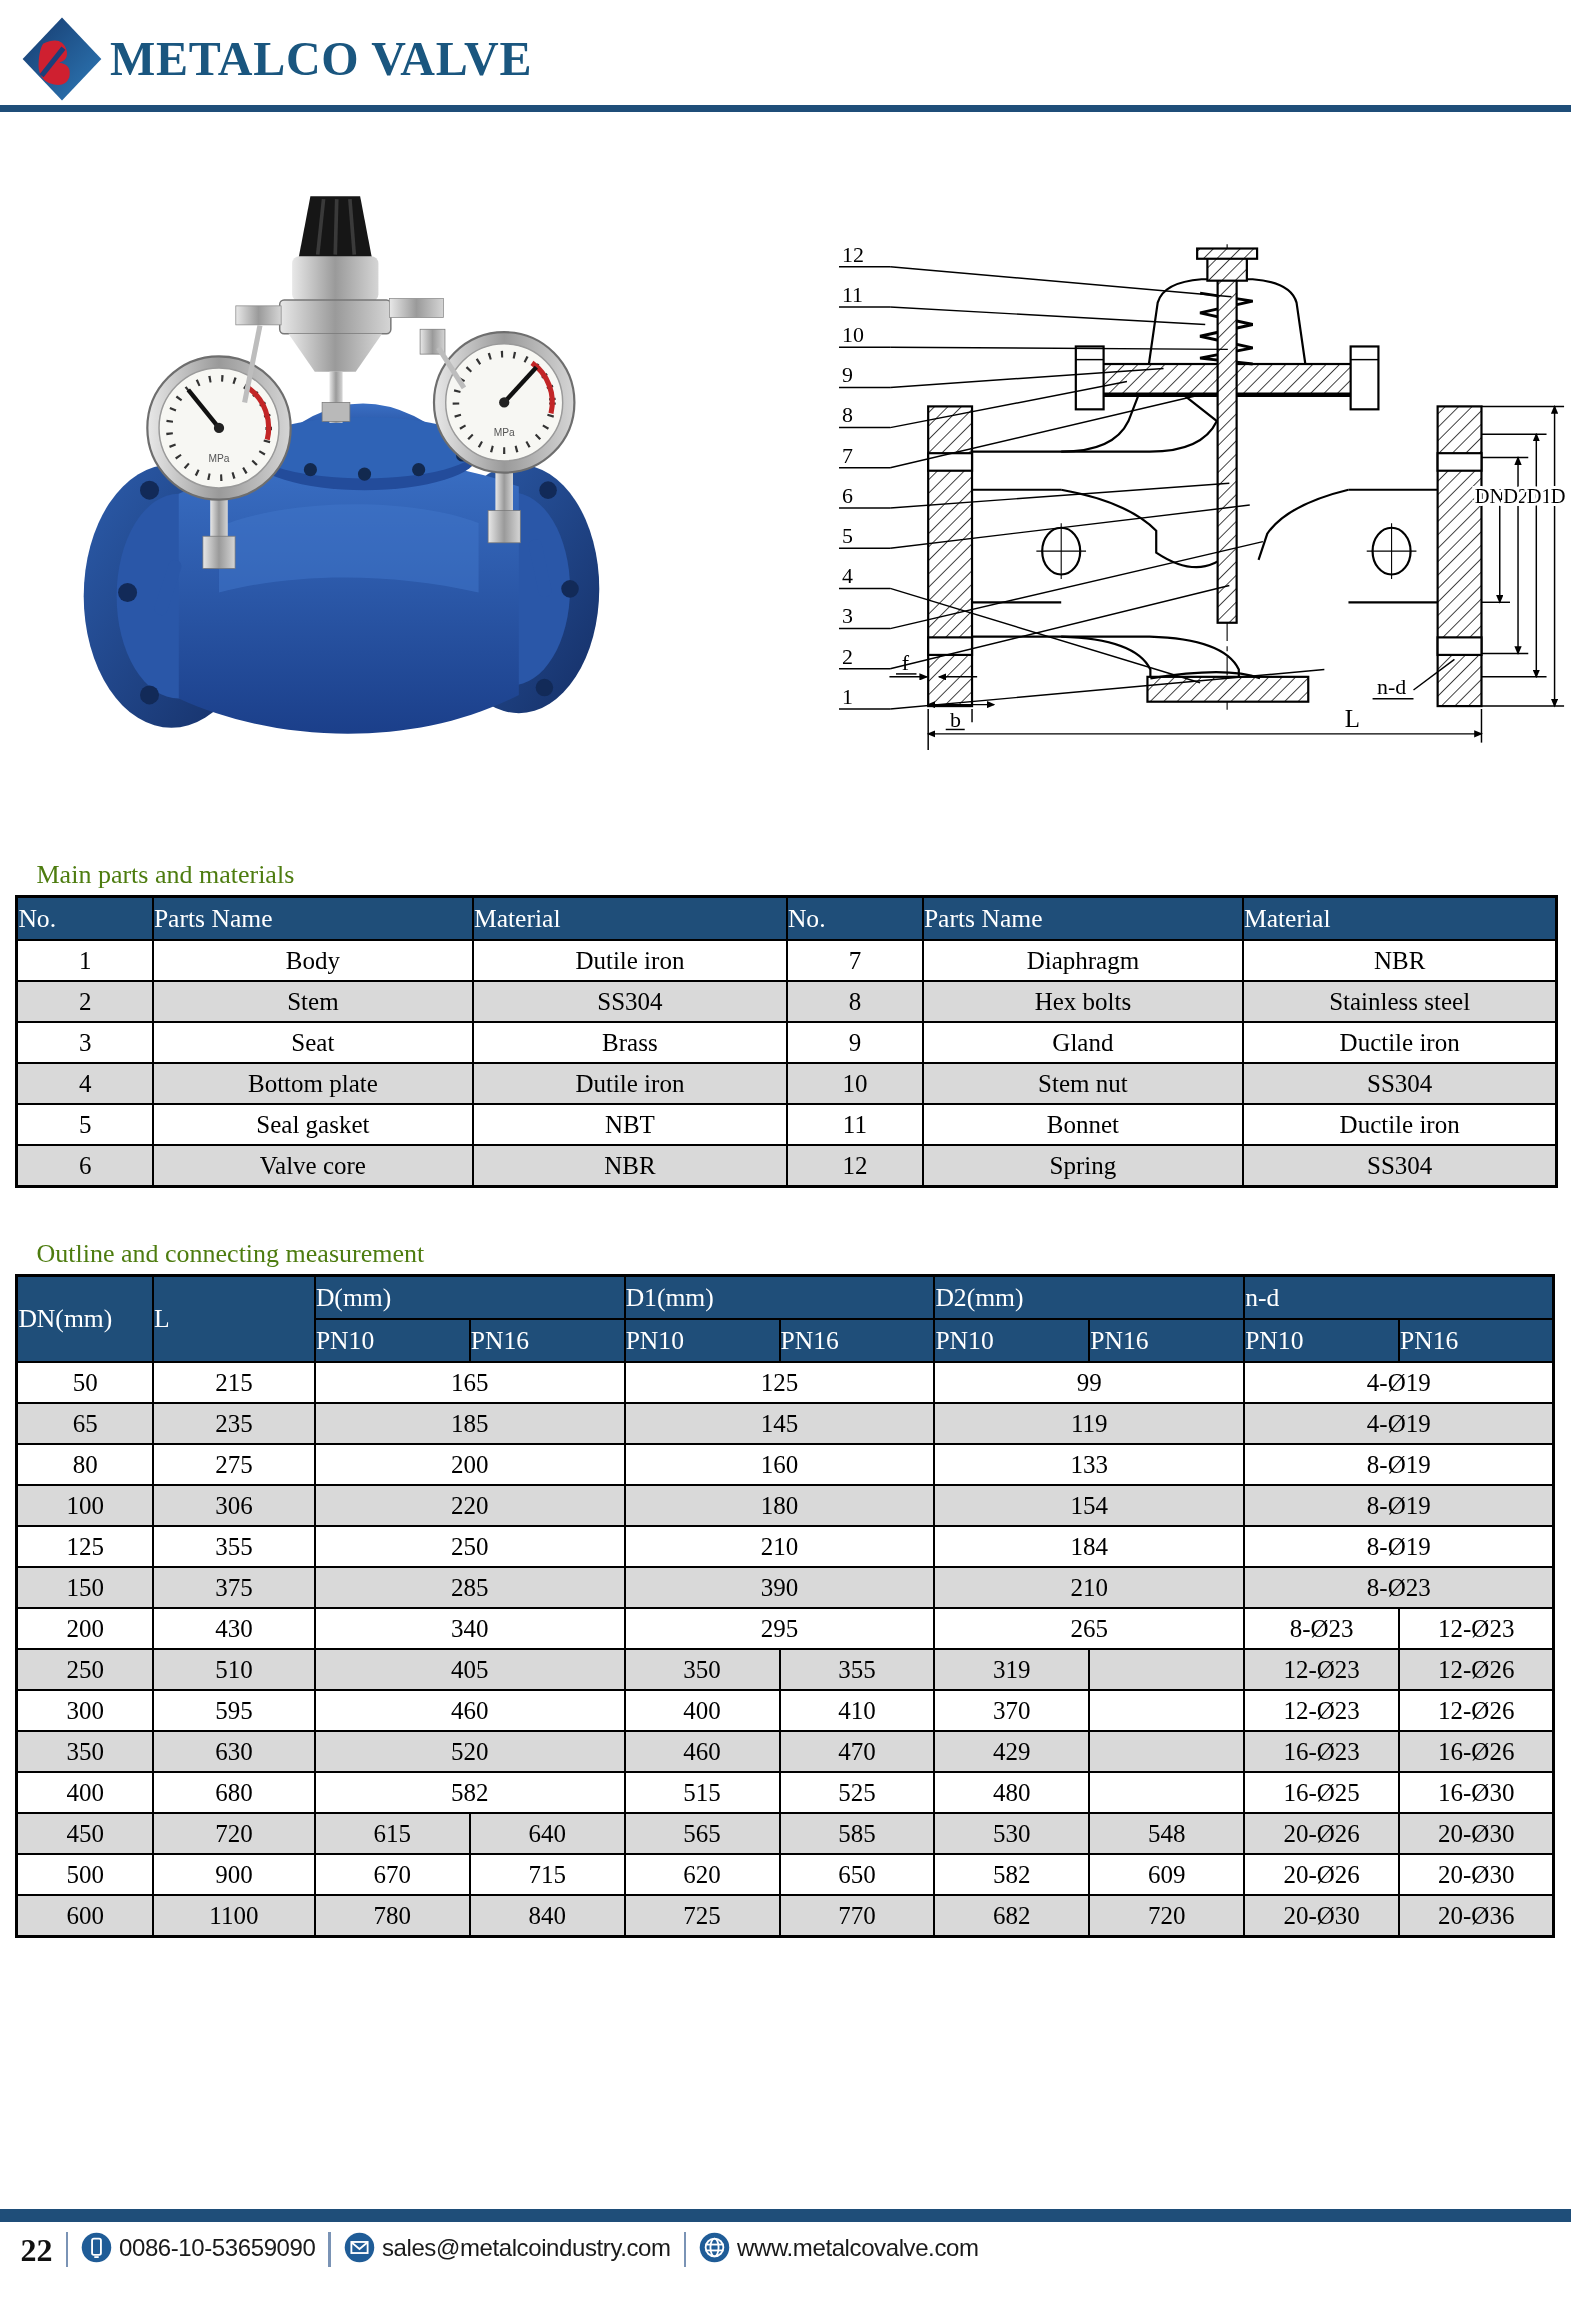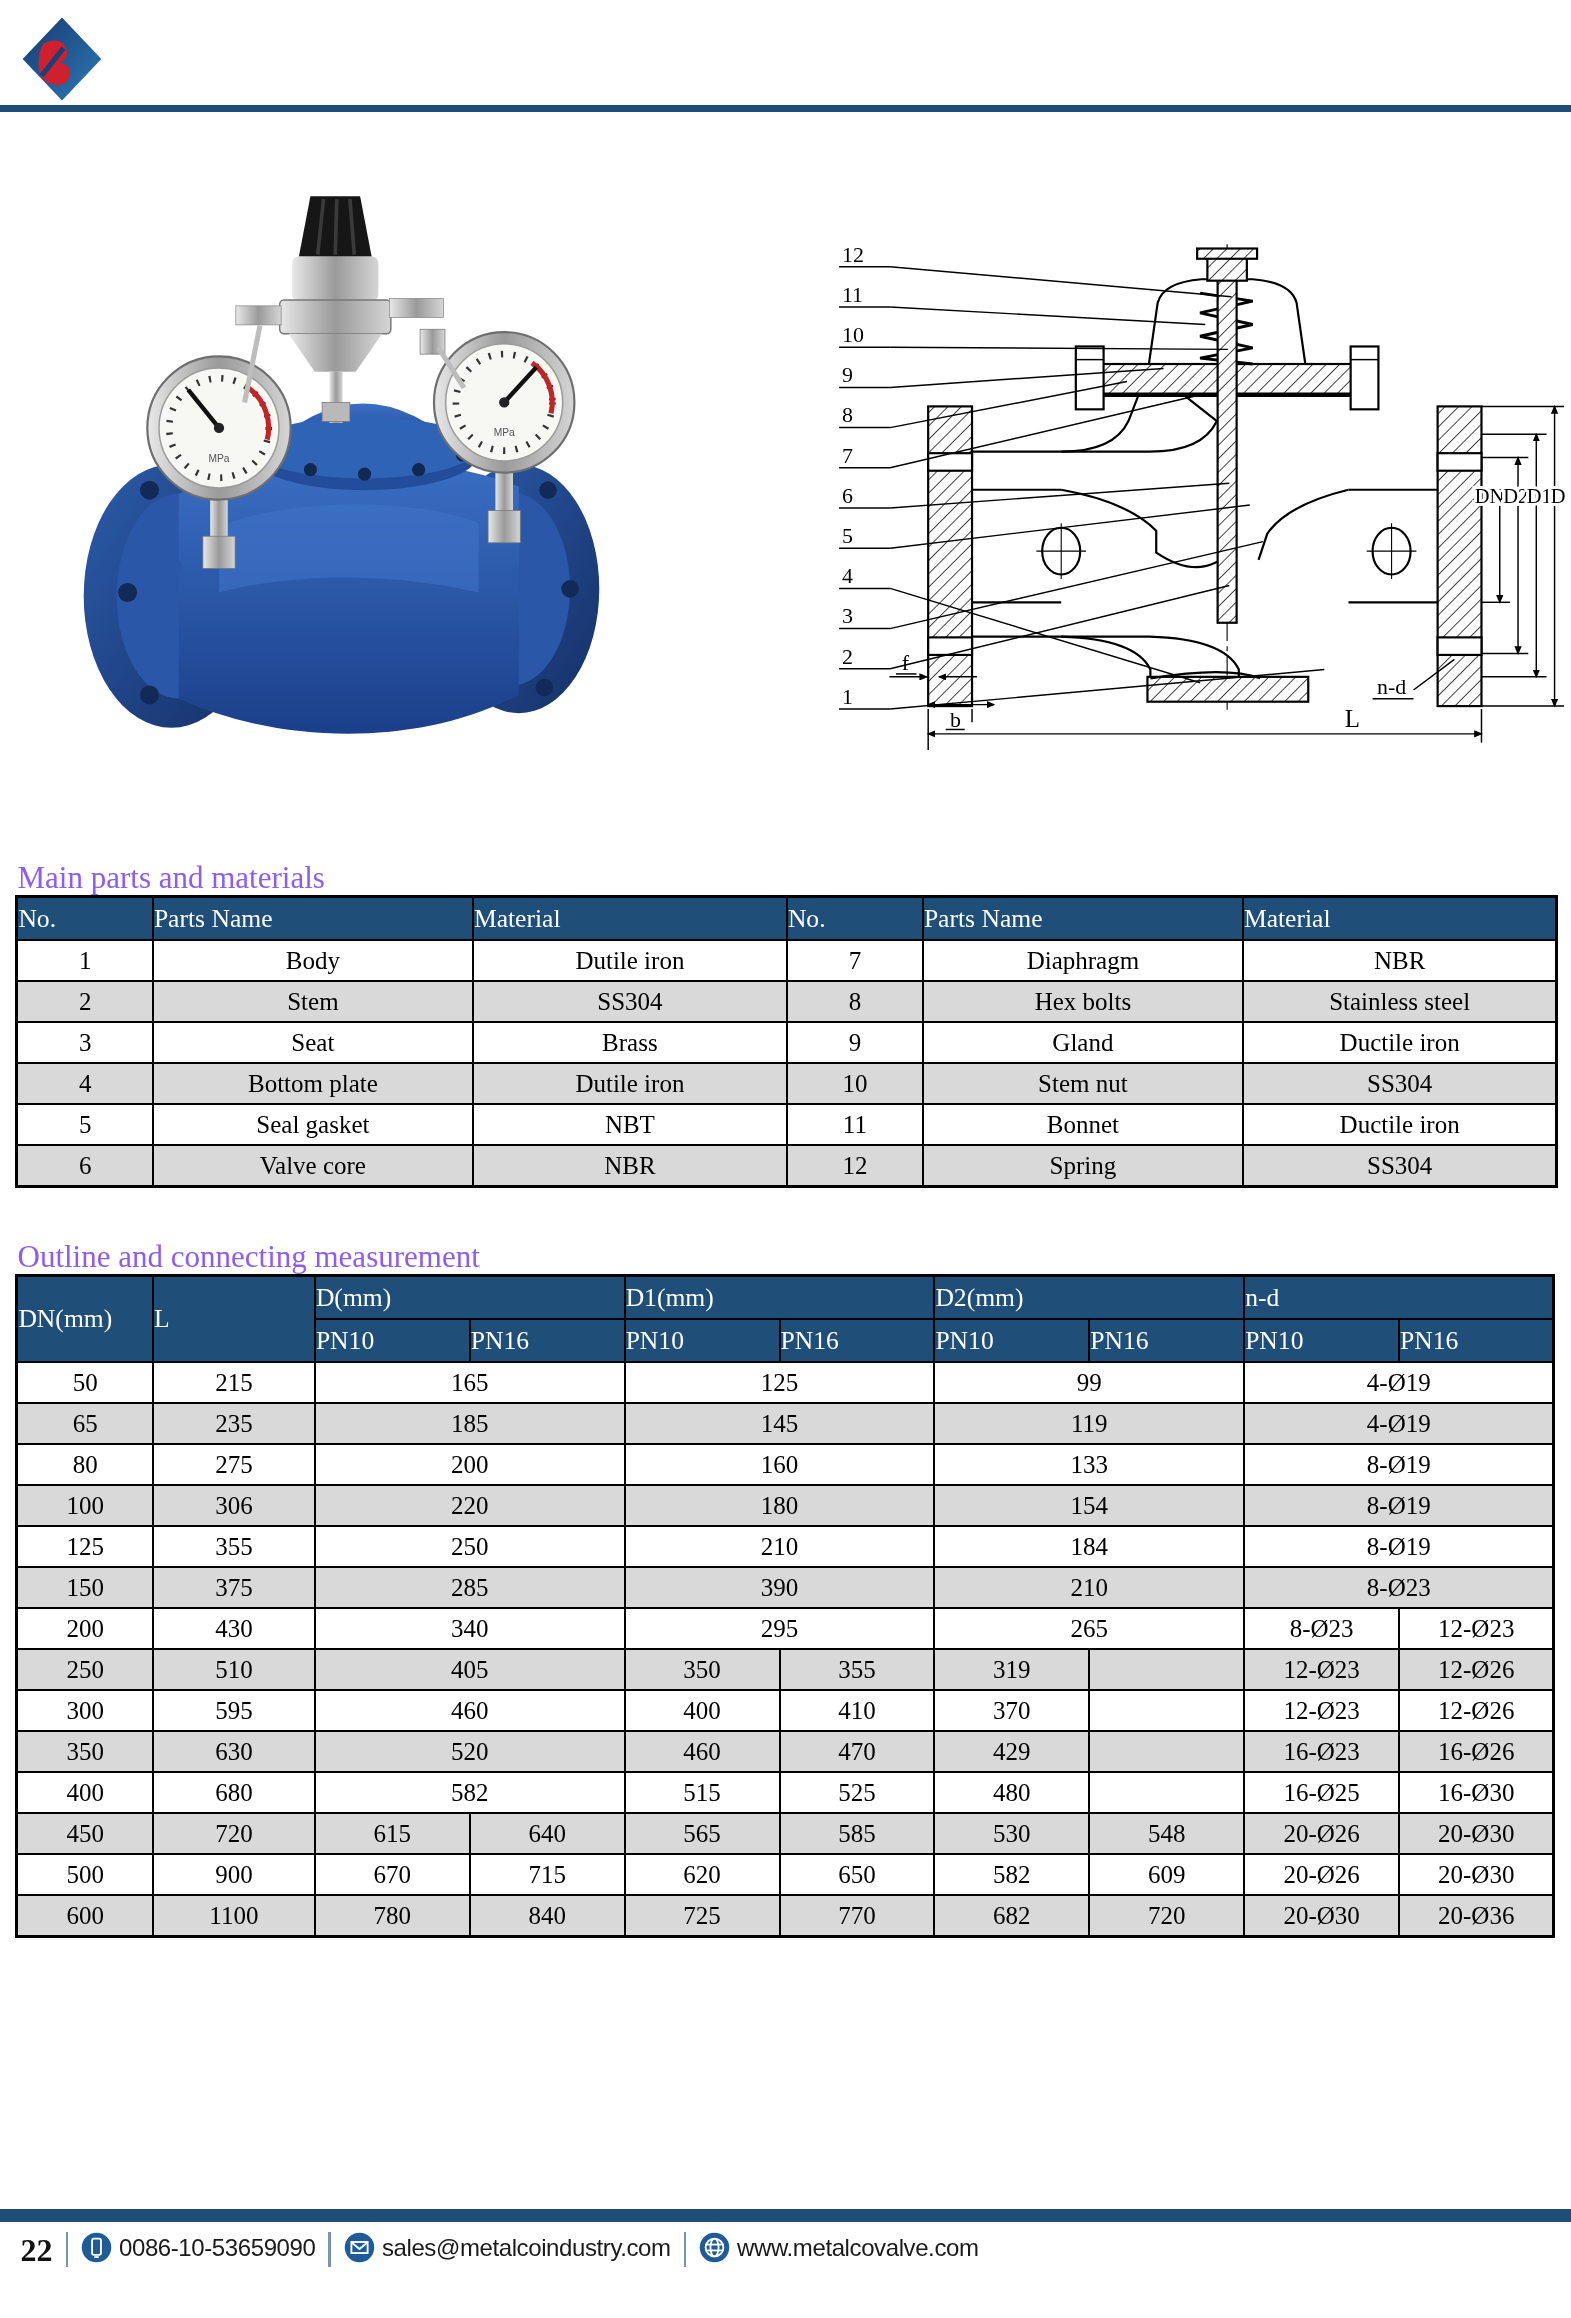--- a/index.html
+++ b/index.html
@@ -12,21 +12,21 @@
          color:var(--brand-blue,#1a567f);letter-spacing:0.7px;white-space:nowrap;}
   .rule{position:absolute;left:0;top:105px;width:1571px;height:6.6px;background:var(--header-blue,#1f4e79);}
   .doc-title{position:absolute;left:20.5px;top:134px;font-size:33px;font-weight:bold;
          color:var(--brand-blue,#1a567f);white-space:nowrap;}
 
   
   .photo{position:absolute;left:69px;top:183px;width:534px;height:596px;}
   .drawing{position:absolute;left:820px;top:238px;width:747px;height:521px;}
 
   
-  .sec-h{position:absolute;font-size:31px;color:#8b5cf6;white-space:nowrap;}
+  .sec-h{position:absolute;font-size:26px;color:#4d7c0f;white-space:nowrap;margin-left:19px;}
   .h-parts{left:17.5px;top:860px;}
   .h-outline{left:17.5px;top:1239px;}
 
   
   .tblwrap{position:absolute;left:15.4px;}
   .w1{top:895px;}
   .w2{top:1274px;}
   .datatable{border-collapse:collapse;table-layout:fixed;width:1540px;
              font-family:"Liberation Serif",serif;border:3.7px solid #000;}
   .datatable th{background:var(--header-blue,#1f4e79);color:#fff;font-weight:normal;
@@ -57,20 +57,21 @@
     <defs>
       <linearGradient id="lgBlue" x1="0" y1="0" x2="1" y2="1">
         <stop offset="0" stop-color="#163a6e"></stop>
           <stop offset="1" stop-color="#2e7ab8"></stop>
       </linearGradient>
     </defs>
     <polygon points="56,2 110,59 56,116 2,59" fill="url(#lgBlue)"></polygon>
     <path d="M30,38 Q55,26 62,46 Q66,60 52,64 Q70,66 66,84 Q60,100 38,92 Q22,84 24,62 Q25,46 30,38 Z" fill="#cf2030"></path>
     <line x1="28" y1="82" x2="58" y2="44" stroke="#1c3f7a" stroke-width="7"></line>
   </svg>
+  <div class="brand">METALCO VALVE</div>
   <div class="rule"></div>
 
   <svg class="photo" viewBox="0 0 730 815">
     <defs>
       <linearGradient id="gBody" x1="0" y1="0" x2="0" y2="1">
         <stop offset="0" stop-color="#3a6fc4"></stop>
           <stop offset="1" stop-color="#1b3f8a"></stop>
       </linearGradient>
       <linearGradient id="gFlange" x1="0" y1="0" x2="1" y2="1">
         <stop offset="0" stop-color="#2c5cab"></stop>

